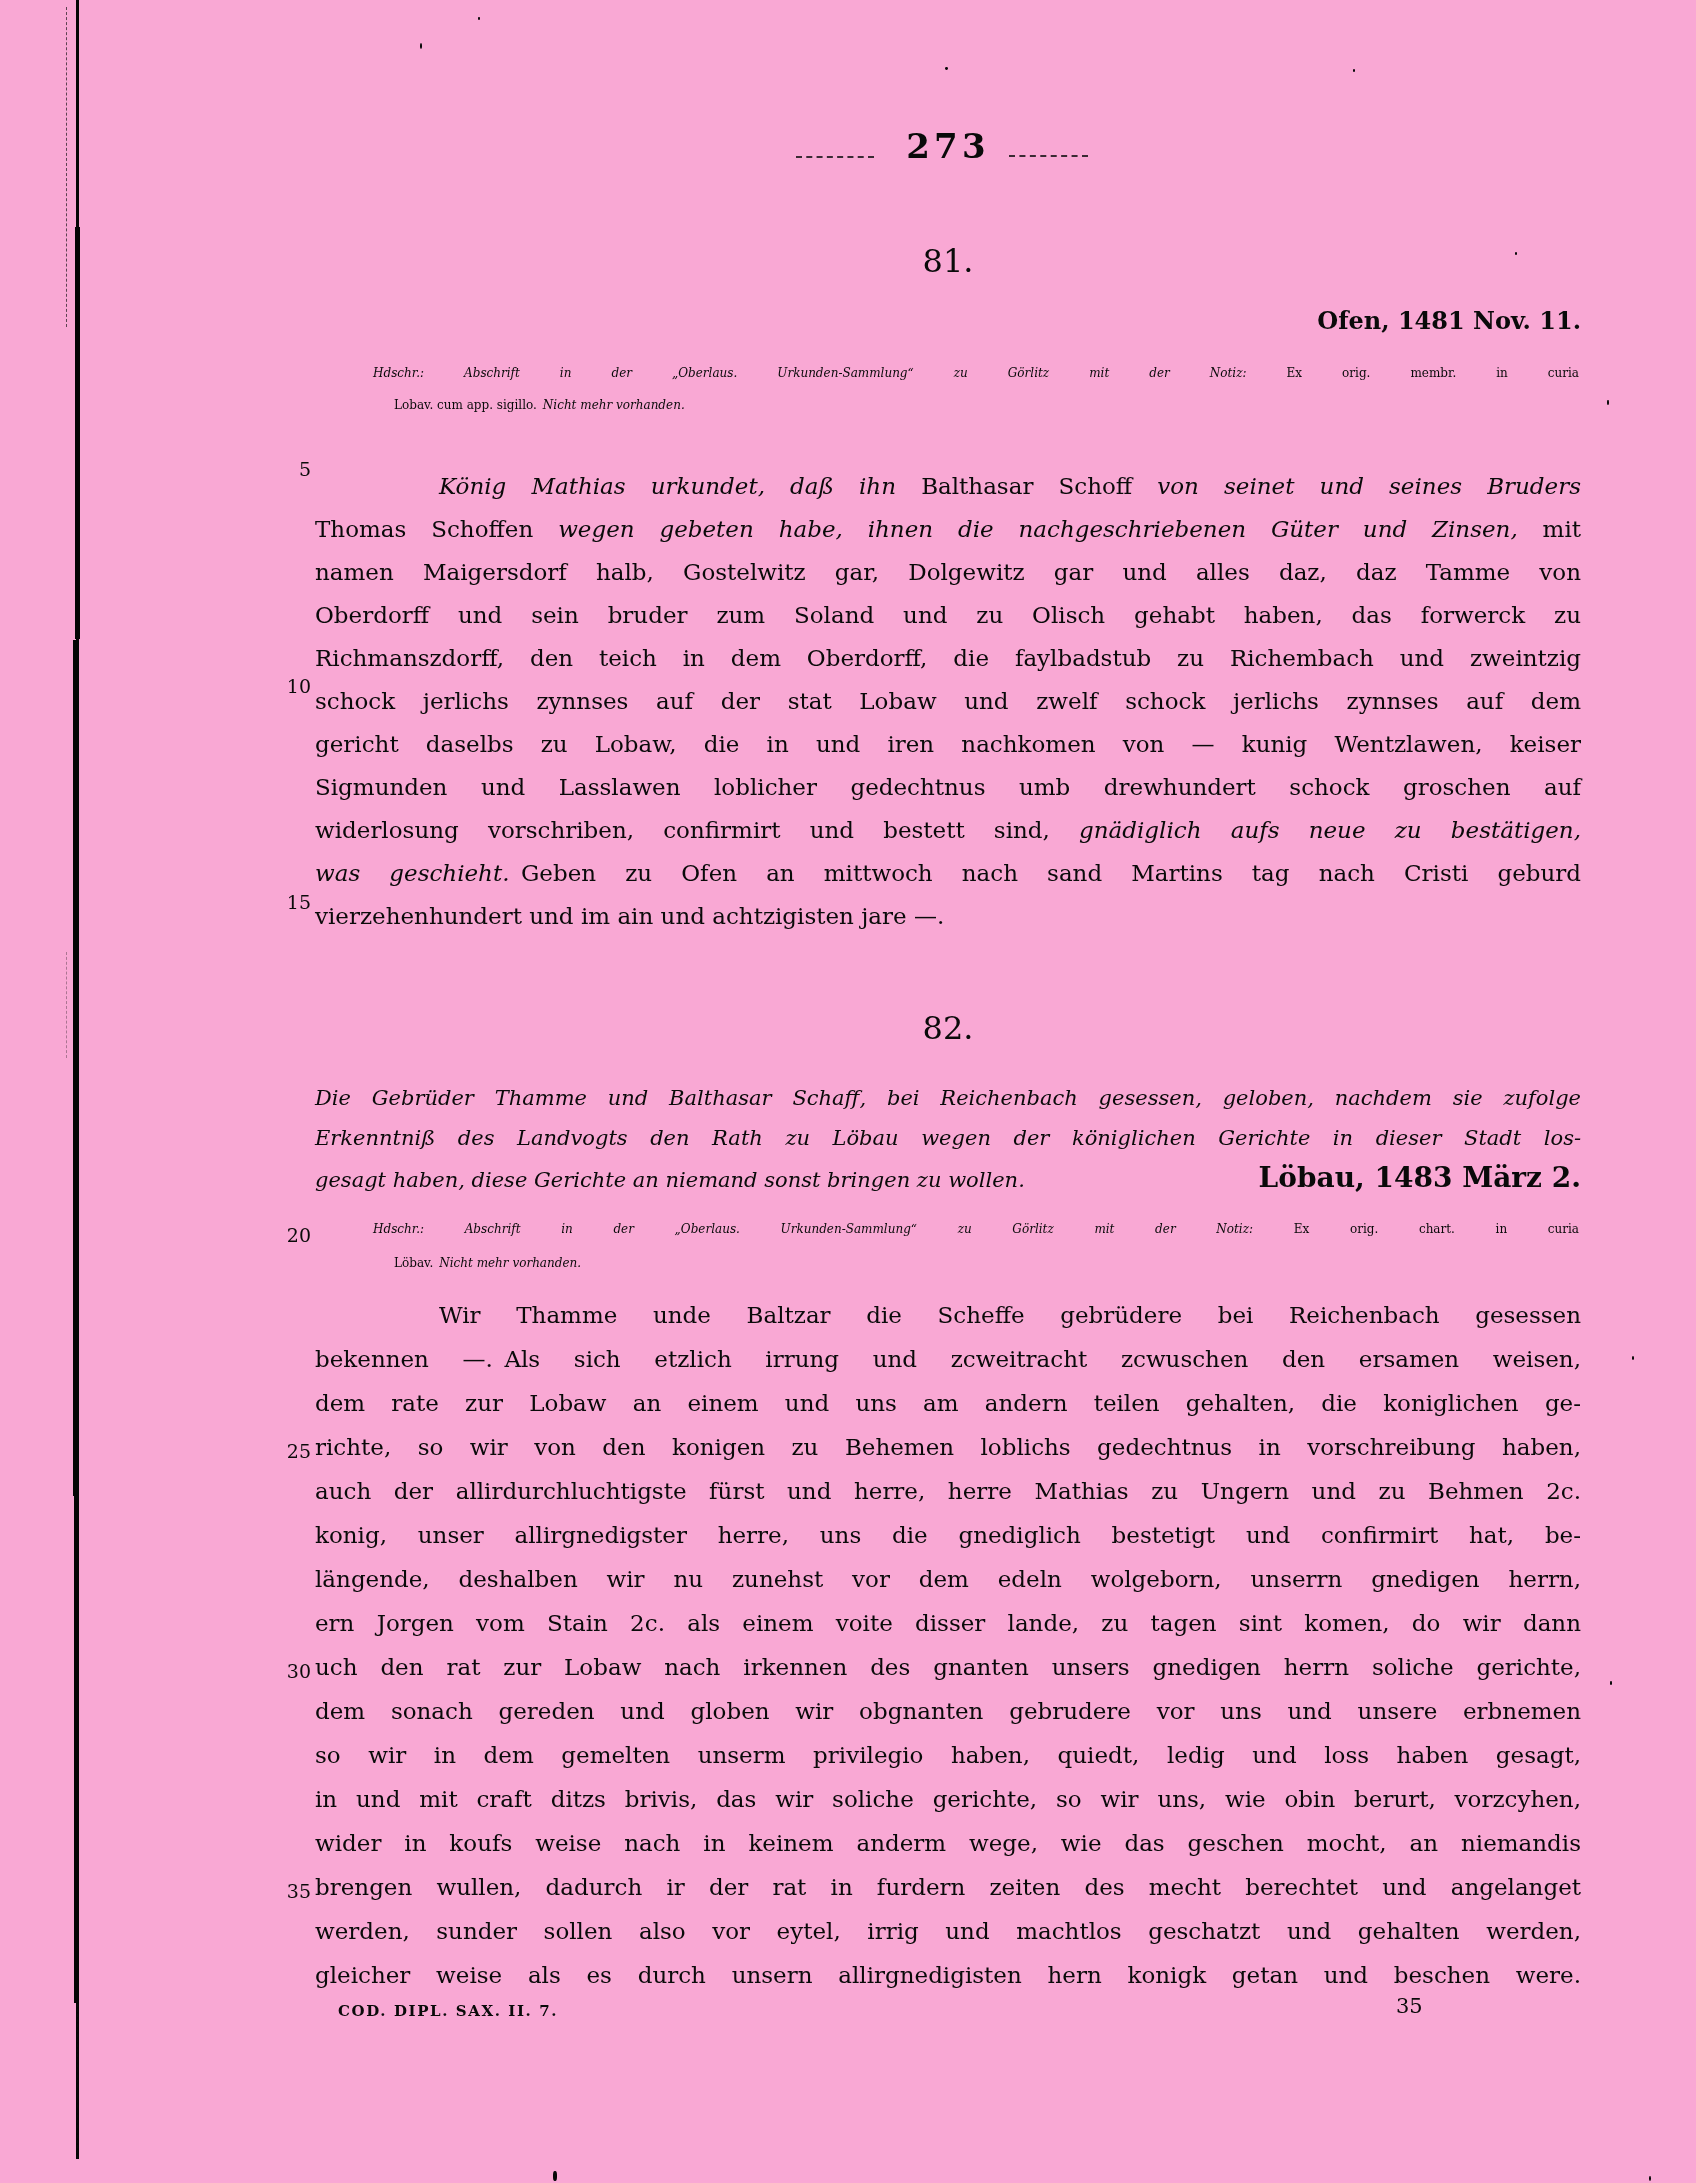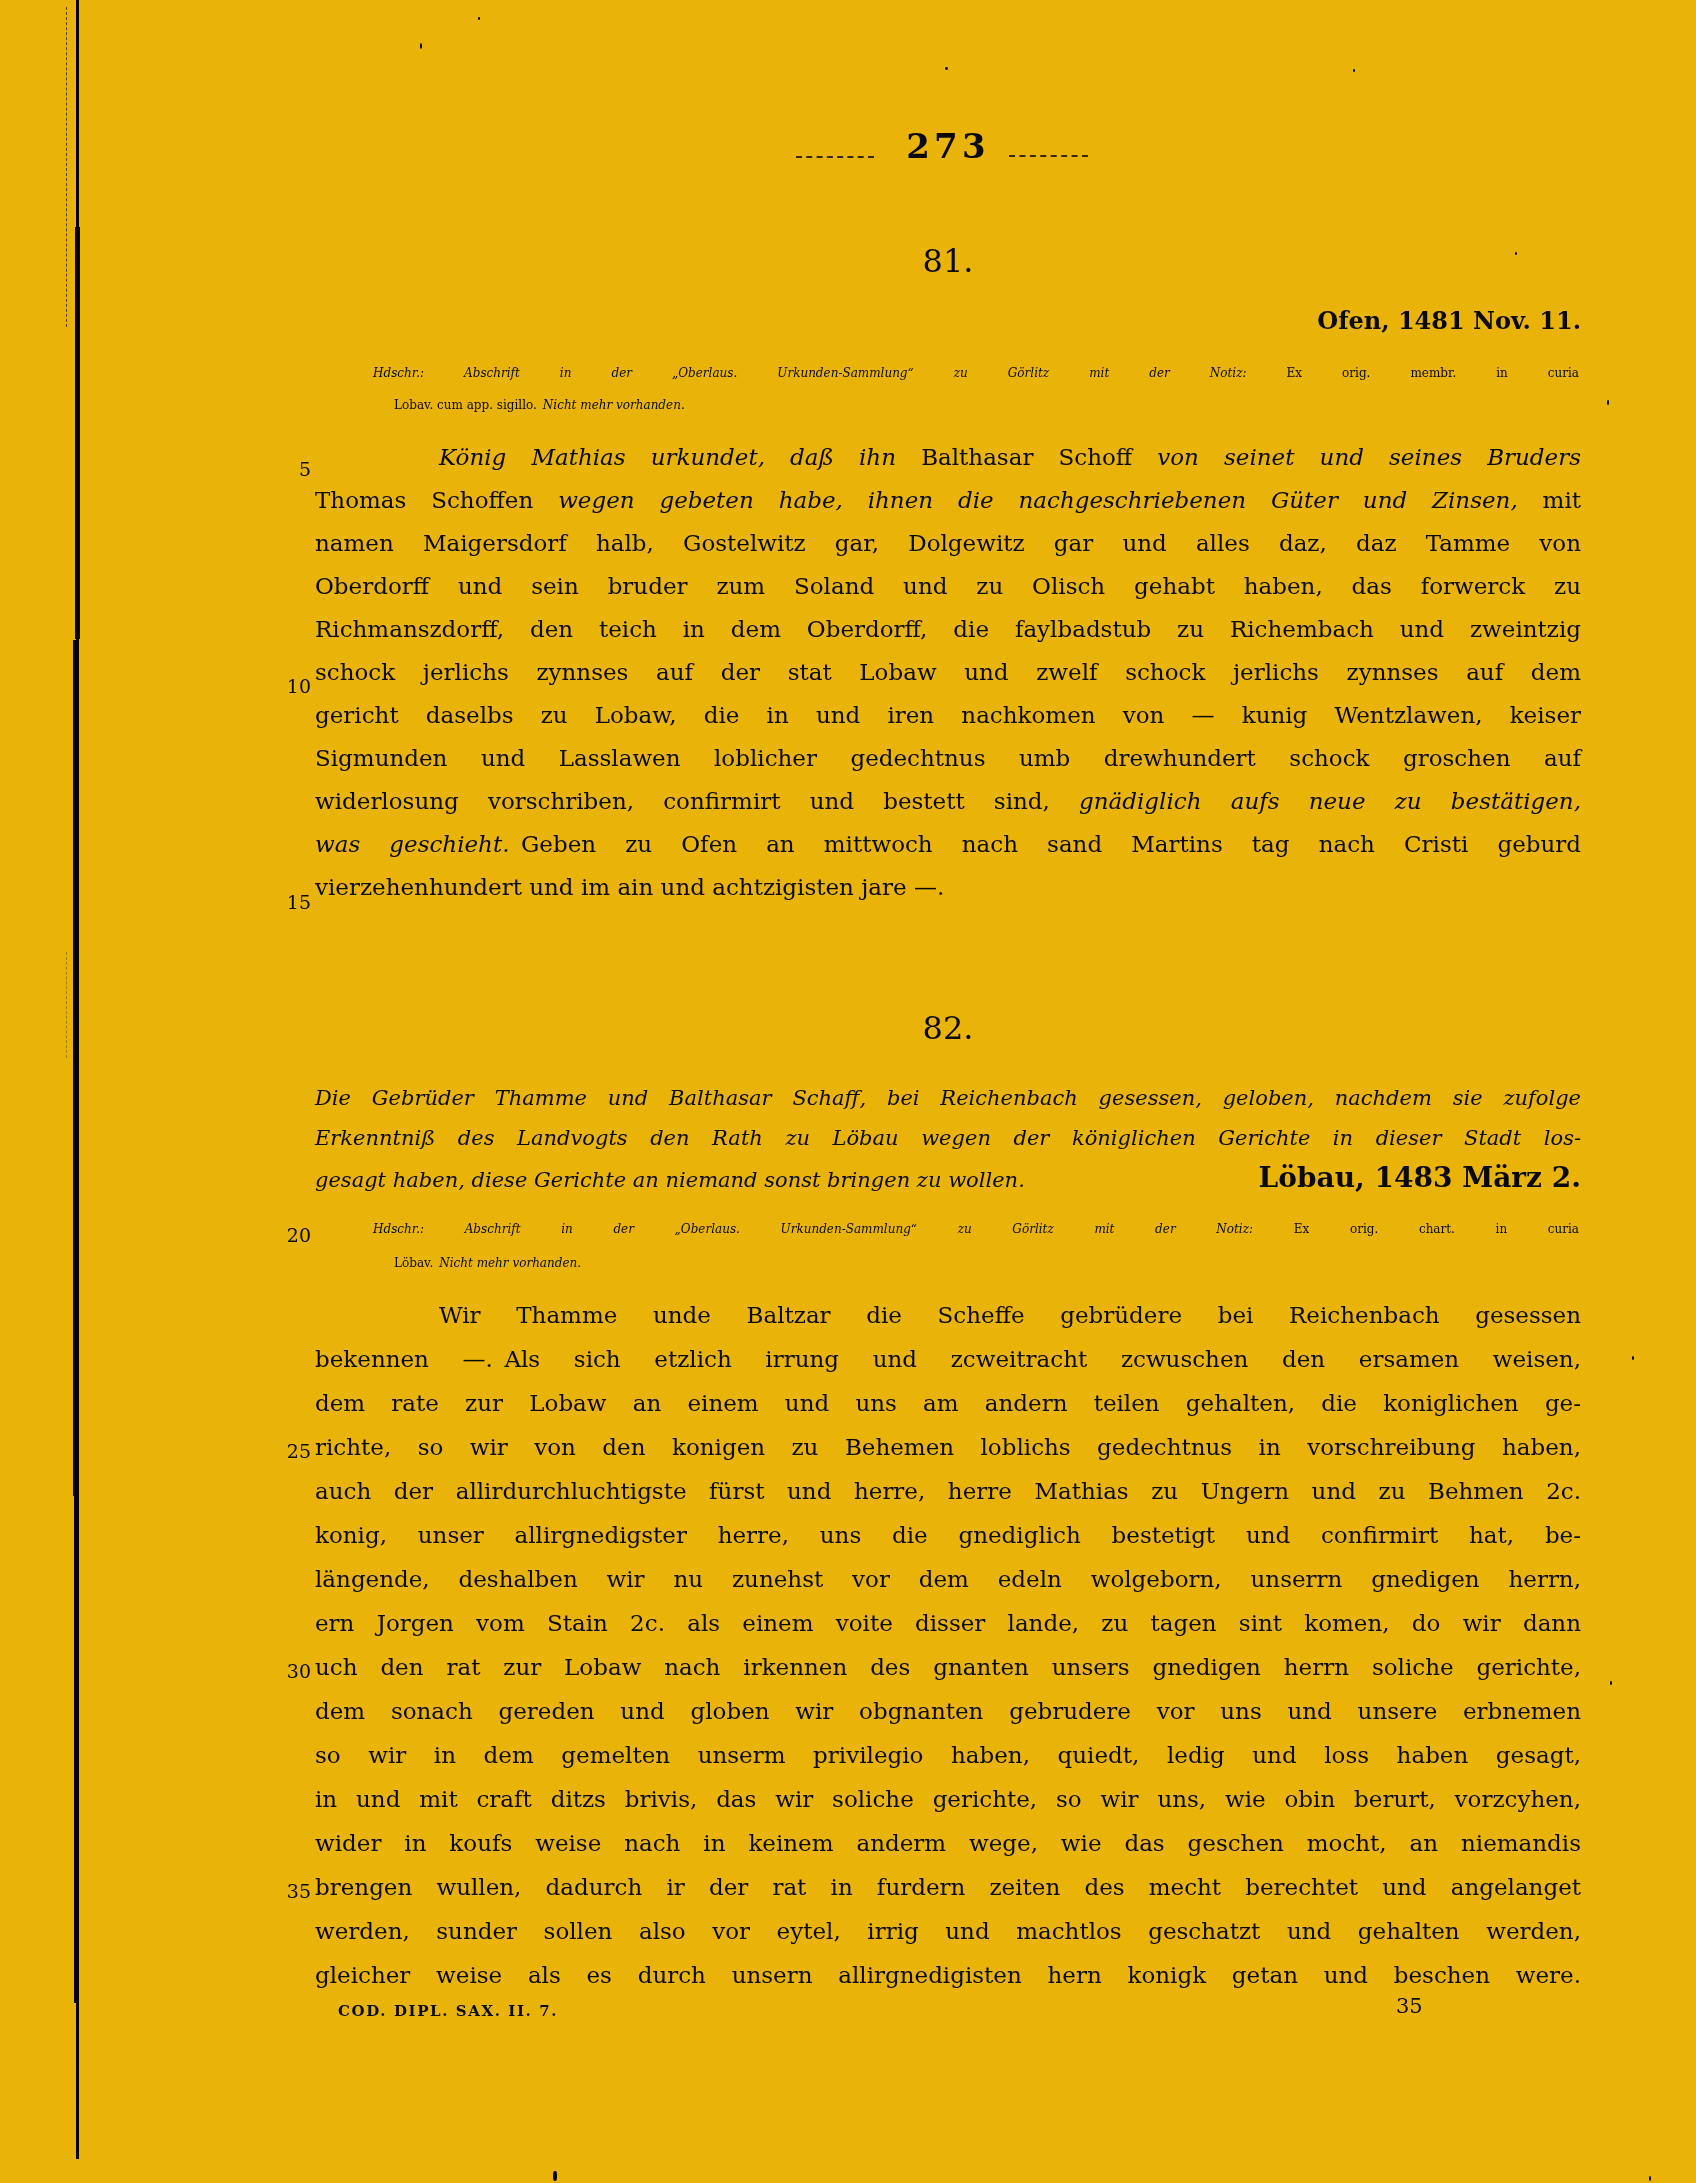--- a/index.html
+++ b/index.html
@@ -1,20 +1,20 @@
 <!DOCTYPE html>
 <html style="font-size:8.5px"><head>
 <meta charset="utf-8">
 <style>
   html, body { margin: 0; padding: 0; background: #ffffff; }
   .page {
     position: relative;
     width: 1696px;
     height: 2183px;
-    background: #eab308;
+    background: #f9a8d4;
     font-family: "DejaVu Serif", "Liberation Serif", serif;
     color: #0a0a0a;
     overflow: hidden;
   }
   
   .bind-line { position: absolute; background: #050505; }
   .bind-dash { position: absolute; width: 0; border-left: 1.6px dashed rgba(10,10,10,.65); }
   .bind-tail { position: absolute; width: 0; border-left: 1.6px dashed rgba(10,10,10,.85); }
   .speck { position: absolute; background: #080808; border-radius: 45%; }
   
@@ -41,21 +41,21 @@
   .note-block {
     position: absolute; left: 373px; width: 1206px;
     font-size: 12px; line-height: 32px;
   }
   .doc81-note { top: 357px; }
   .doc82-note { top: 1212px; line-height: 34px; }
   .body-block {
     position: absolute; left: 315px; width: 1266px;
     font-size: 23px; line-height: 43px;
   }
-  .doc81-body { top: 436px; }
+  .doc81-body { top: 465px; }
   .doc82-body { top: 1293px; line-height: 44px; }
   .summary-block {
     position: absolute; left: 315px; top: 1078px; width: 1266px;
     font-size: 21px; line-height: 40px; font-style: italic;
   }
   
   .tline { text-align: justify; text-align-last: justify; }
   .tline.last { text-align-last: left; }
   .tline.ind-lg { text-indent: 124px; }
   .tline.ind-sm { text-indent: 21px; }

